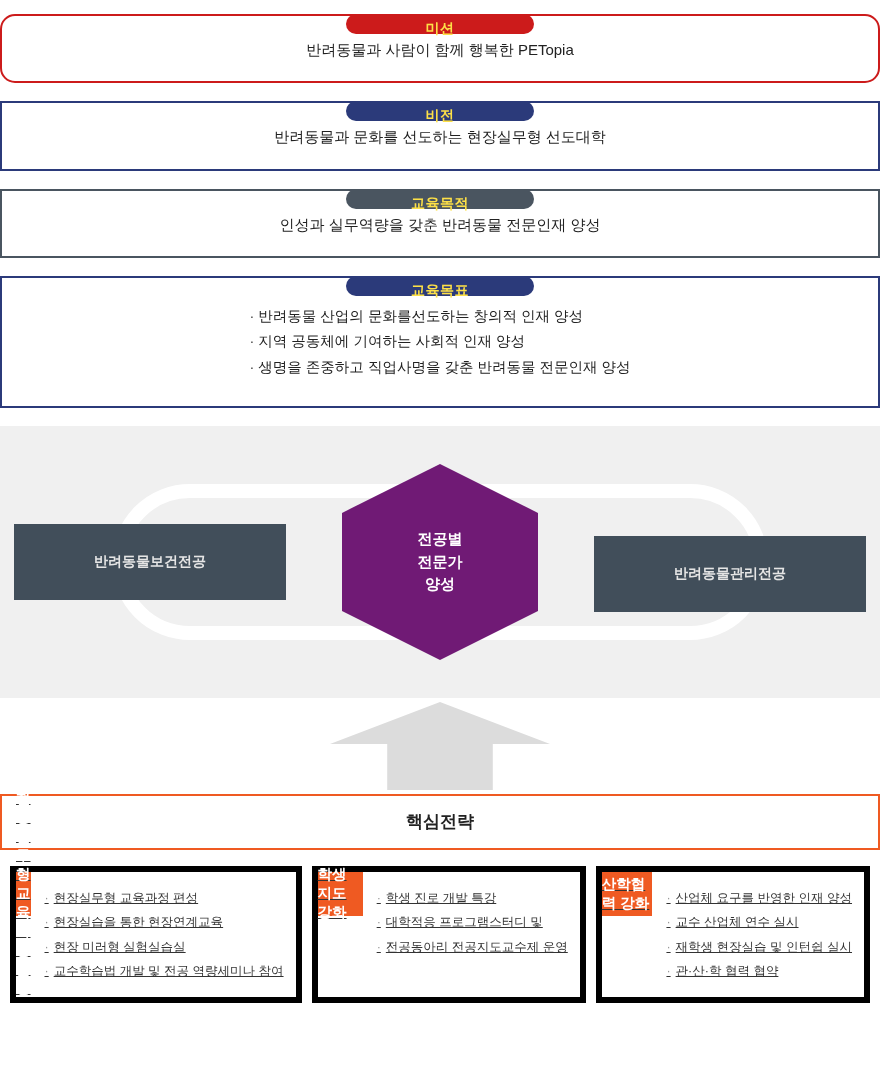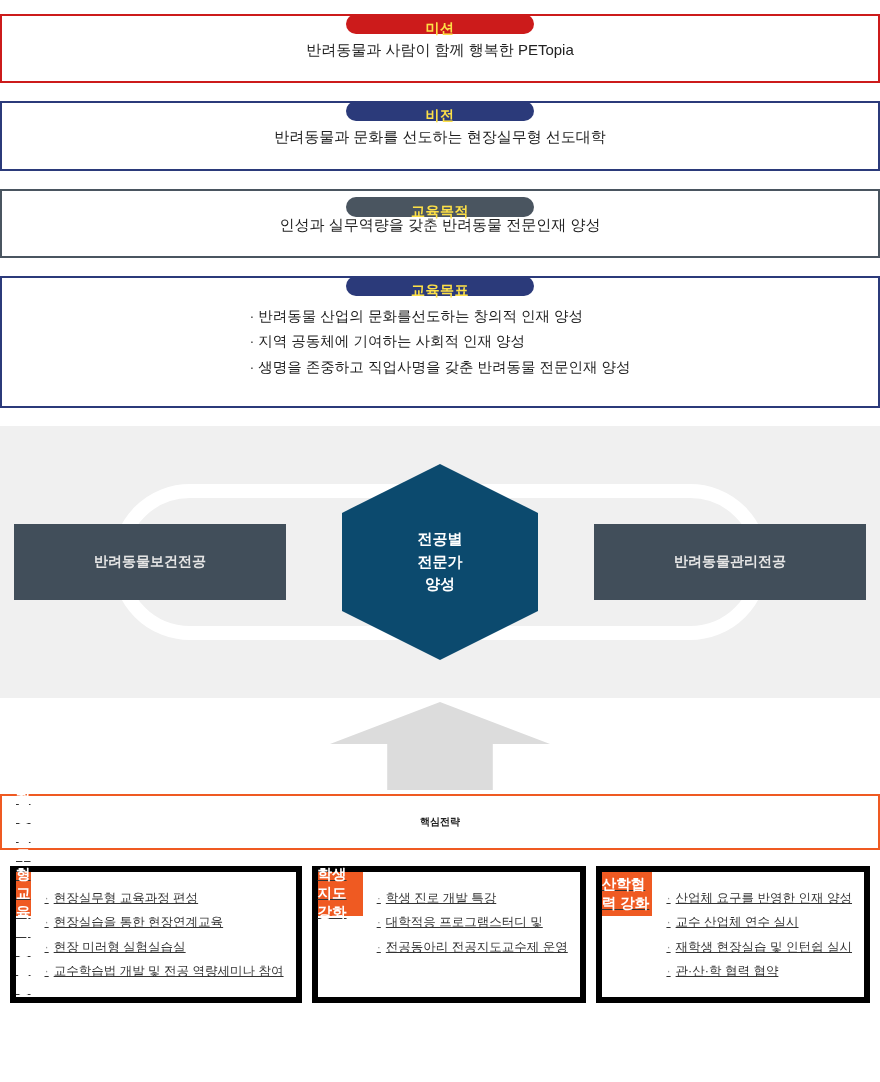--- a/index.html
+++ b/index.html
@@ -36,23 +36,23 @@
     background: #ffffff;
     padding: 22px 20px 20px 20px;
     text-align: center;
     font-size: 15px;
     color: #222;
   }
   .block-body.tall { padding: 26px 20px 26px 20px; }
 
   .tag-red { background: #cc1b1b; }
   .tag-navy { background: #2b3a7a; }
-  .tag-gray { background: #4a5560; margin-top: 8px; }
-
-  .body-red { border-color: #cc1b1b; }
+  .tag-gray { background: #4a5560; }
+
+  .body-red { border-color: #cc1b1b; border-radius: 15px; }
   .body-navy { border-color: #2b3a7a; }
   .body-gray { border-color: #4a5560; }
 
   .block-body .line { line-height: 1.55; }
 
   
   .goal-list { display: inline-block; text-align: left; }
   .goal-list .goal-item {
     font-size: 14.5px;
     color: #222;
@@ -85,30 +85,30 @@
     height: 76px;
     background: #414e5a;
     color: #e5e5e5;
     font-size: 14px;
     font-weight: bold;
     display: flex;
     align-items: center;
     justify-content: center;
   }
   .side-box.left { left: 14px; }
-  .side-box.right { right: 14px; }
+  .side-box.right { right: 14px; margin-top: 12px; }
 
   .hex {
     position: absolute;
     left: 50%;
     top: 38px;
     transform: translateX(-50%);
     width: 196px;
     height: 196px;
-    background: #0c4a6e;
+    background: #701a75;
     clip-path: polygon(50% 0%, 100% 25%, 100% 75%, 50% 100%, 0% 75%, 0% 25%);
     display: flex;
     align-items: center;
     justify-content: center;
     z-index: 2;
   }
   .hex-text {
     color: #ffffff;
     font-size: 15px;
     font-weight: bold;
@@ -134,21 +134,21 @@
   }
 
   
   .core-bar {
     border: 2px solid #ef5a22;
     background: #ffffff;
     height: 56px;
     display: flex;
     align-items: center;
     justify-content: center;
-    font-size: 10px;
+    font-size: 17px;
     font-weight: bold;
     color: #222;
     margin-bottom: 16px;
   }
 
   
   .cards {
     display: flex;
     gap: 10px;
     padding: 0 10px;

